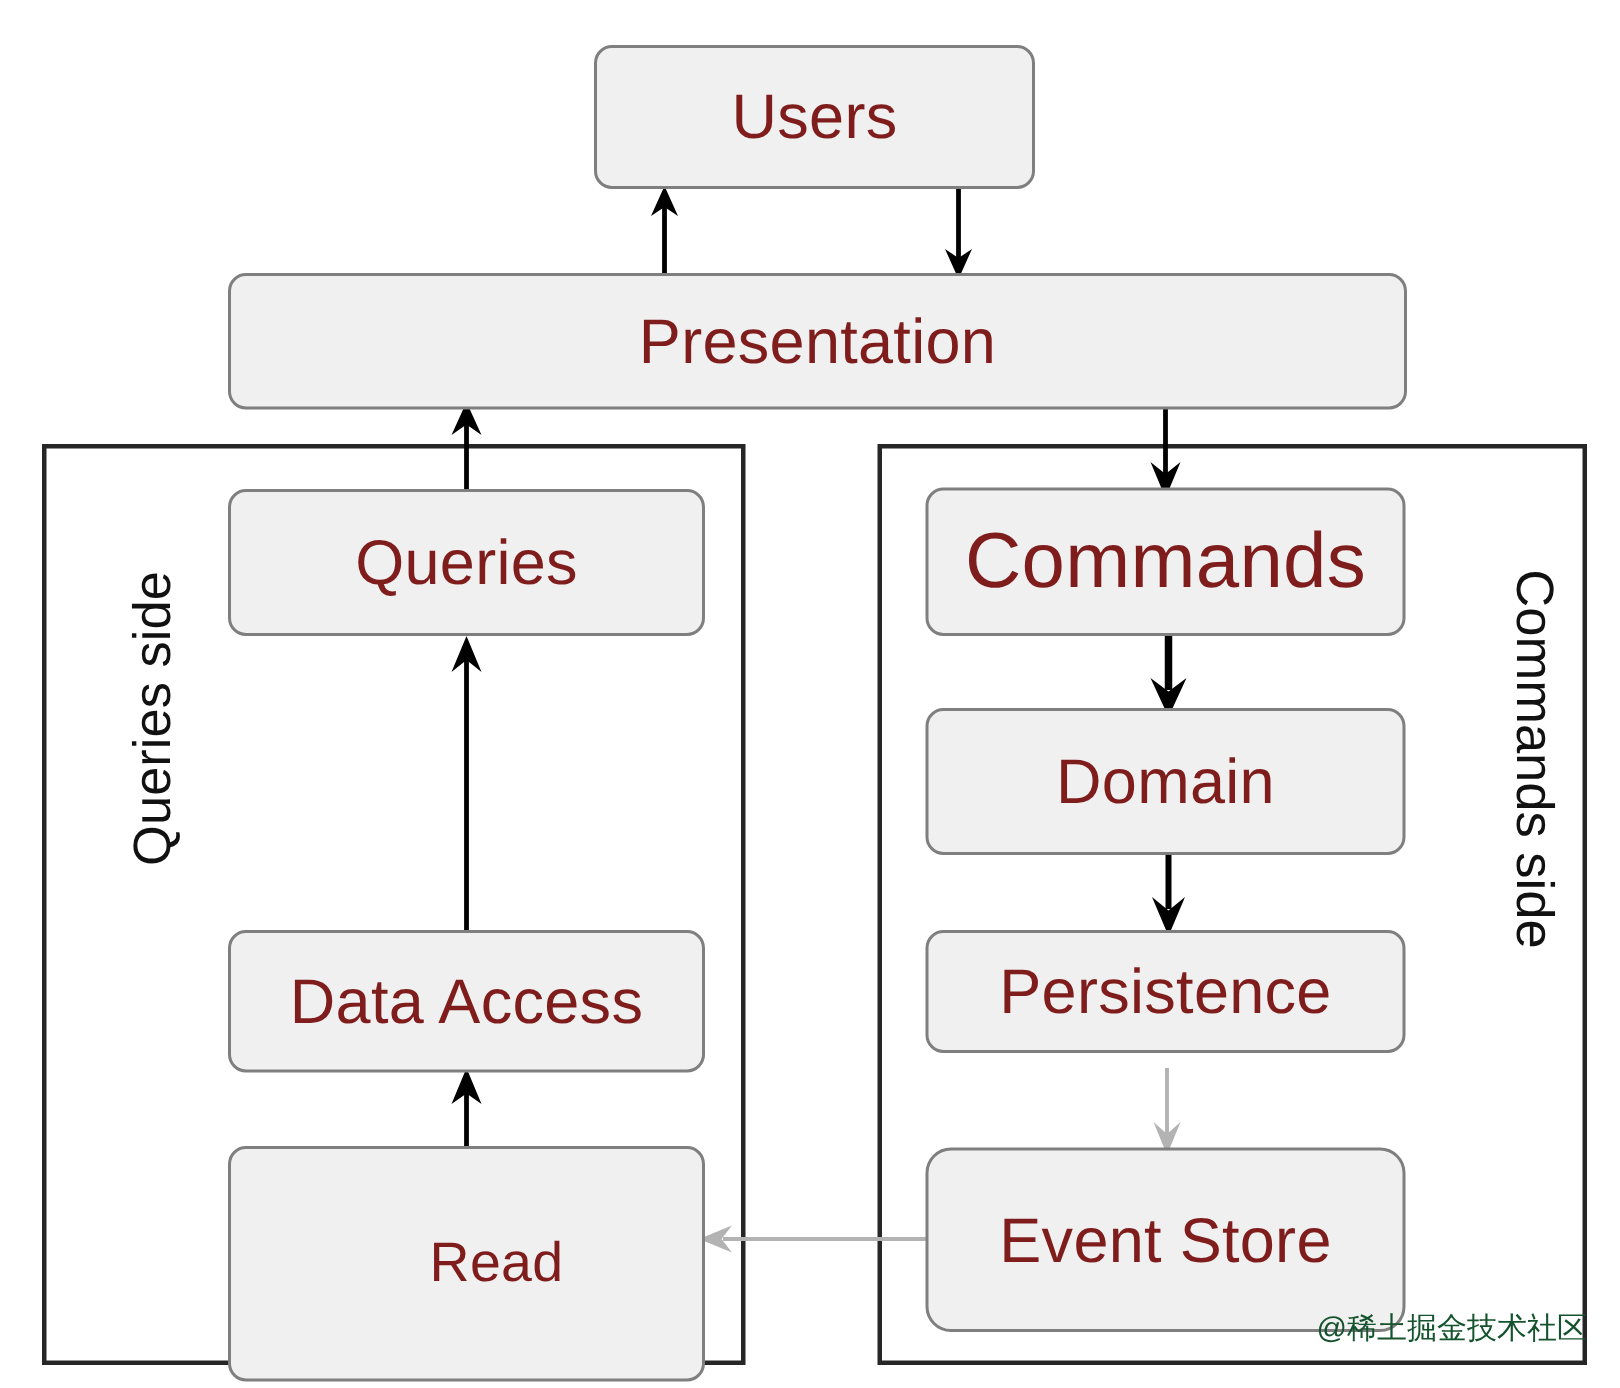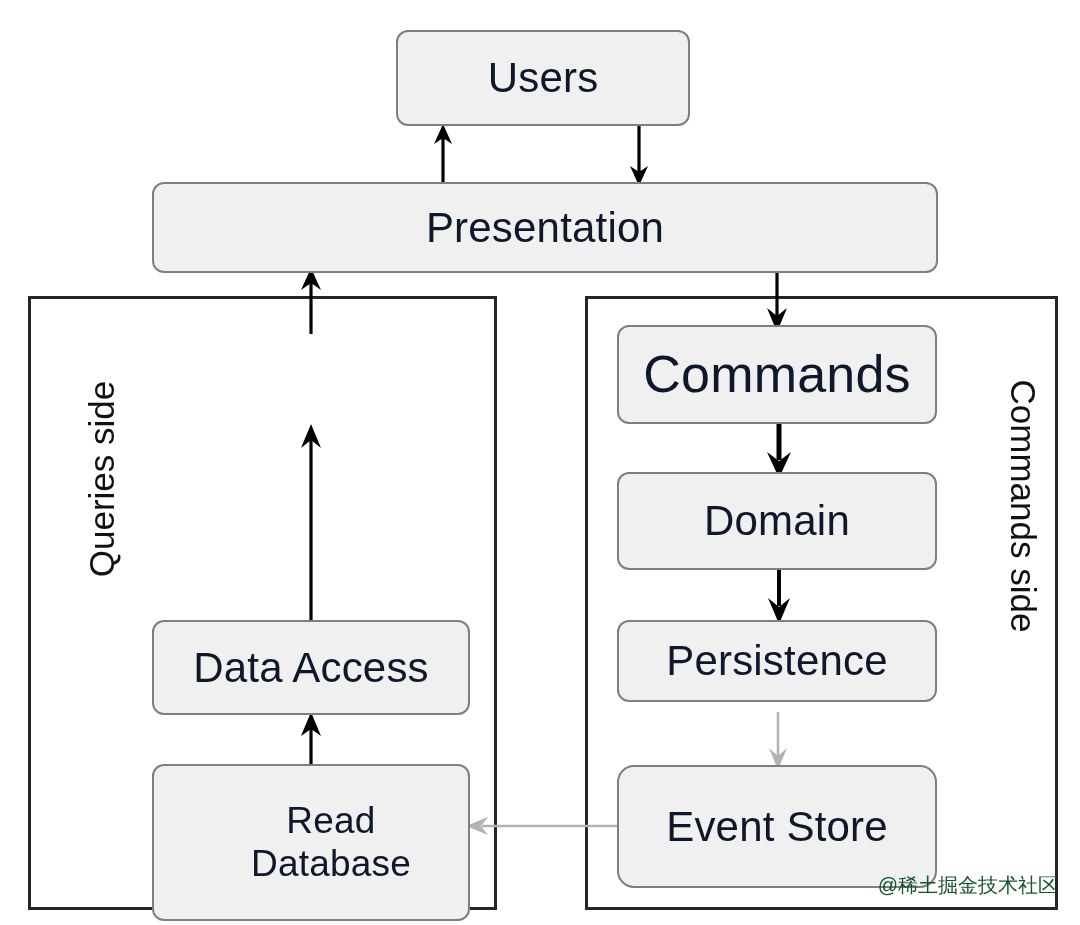--- a/index.html
+++ b/index.html
@@ -21,21 +21,21 @@
   .node {
     position: absolute;
     box-sizing: border-box;
     background: #f0f0f0;
     border: 2px solid #7f7f7f;
     border-radius: 12px;
     display: flex;
     align-items: center;
     justify-content: center;
     text-align: center;
-    color: #0f172a;
+    color: #7f1d1d;
     font-weight: 400;
     line-height: 1.12;
     letter-spacing: 0.2px;
     z-index: 4;
   }
   
   .panel {
     position: absolute;
     box-sizing: border-box;
     background: transparent;
@@ -152,28 +152,30 @@
   </div>
 
   <div class="node" style="left:396px; top:30px; width:294px; height:96px; font-size:42px;">
     <span>Users</span>
   </div>
 
   <div class="node" style="left:152px; top:182px; width:786px; height:91px; font-size:42px;justify-content:center;">
     <span>Presentation</span>
   </div>
 
+  <div class="node" style="left:152px; top:326px; width:318px; height:98px; font-size:42px;">
+    <span>Queries</span>
+  </div>
 
   <div class="node" style="left:152px; top:620px; width:318px; height:95px; font-size:42px;">
     <span>Data Access</span>
   </div>
 
   <div class="node" style="left:152px; top:764px; width:318px; height:157px; font-size:37px; flex-direction:column; line-height:1.15;padding-left:40px;">
     <span>Read</span>
-    <span>Database</span>
   </div>
 
   <div class="node" style="left:617px; top:325px; width:320px; height:99px; font-size:52px;">
     <span>Commands</span>
   </div>
 
   <div class="node" style="left:617px; top:472px; width:320px; height:98px; font-size:42px;">
     <span>Domain</span>
   </div>
 

